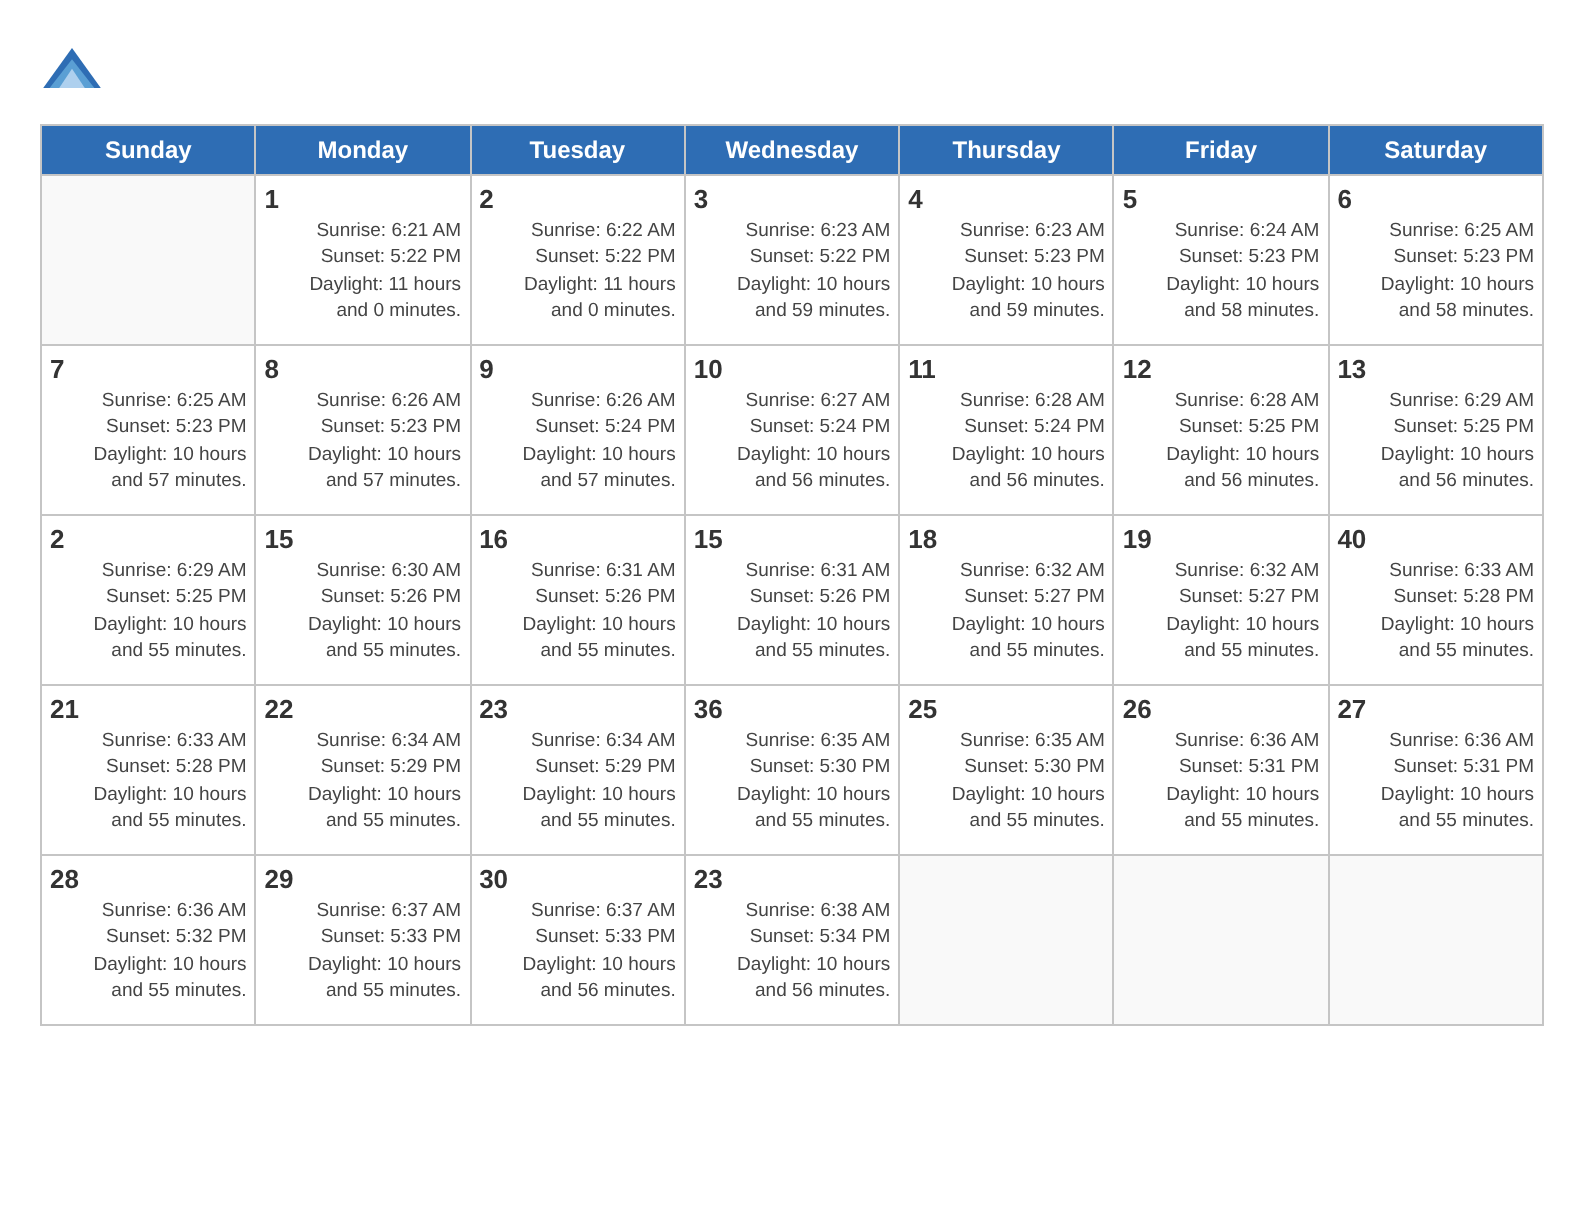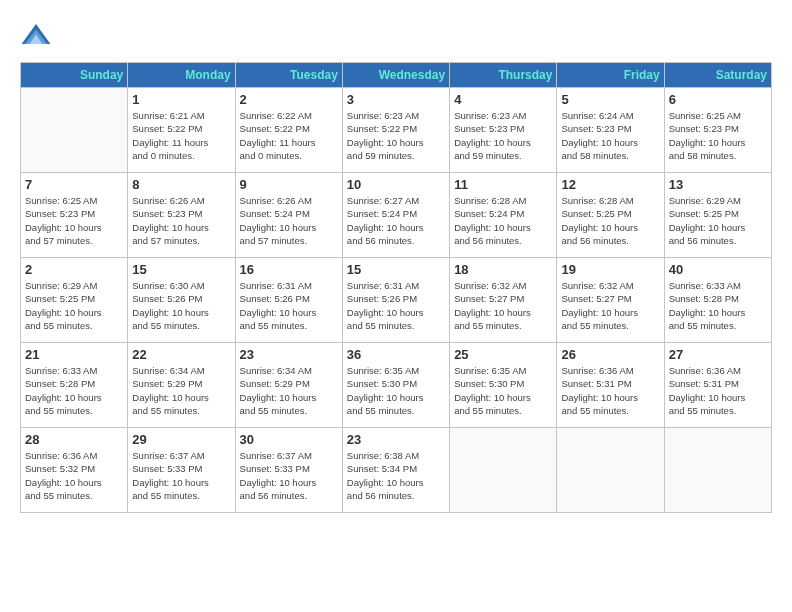--- a/index.html
+++ b/index.html
@@ -52,26 +52,26 @@
       font-size: 14px;
       color: #555;
     }
     .calendar {
       width: 100%;
       border-collapse: collapse;
       table-layout: fixed;
     }
     .calendar th {
       background: #2e6db4;
-      color: #5eead4;
+      color: #ffffff;
       font-size: 12px;
       font-weight: bold;
       padding: 5px 4px;
       border: 1px solid #c5c5c5;
-      text-align: right;
+      text-align: center;
     }
     .calendar td {
       border: 1px solid #c5c5c5;
       vertical-align: top;
       padding: 4px 4px;
       font-size: 10px;
       color: #333;
       height: 85px;
       background: #fff;
     }
@@ -82,20 +82,21 @@
       font-size: 13px;
       font-weight: bold;
       color: #333;
       display: block;
       margin-bottom: 2px;
     }
     .day-info {
       font-size: 9.5px;
       color: #444;
       line-height: 1.4;
+      text-align: right;
     }
   </style>
 </head>
 <body>
 
 <div class="header-area">
   <div class="logo">
     <svg class="logo-icon" viewBox="0 0 40 40" xmlns="http://www.w3.org/2000/svg">
       <polygon points="20,5 38,30 2,30" fill="#2e6db4"></polygon>
       <polygon points="20,12 34,30 6,30" fill="#5a9fd4"></polygon>

